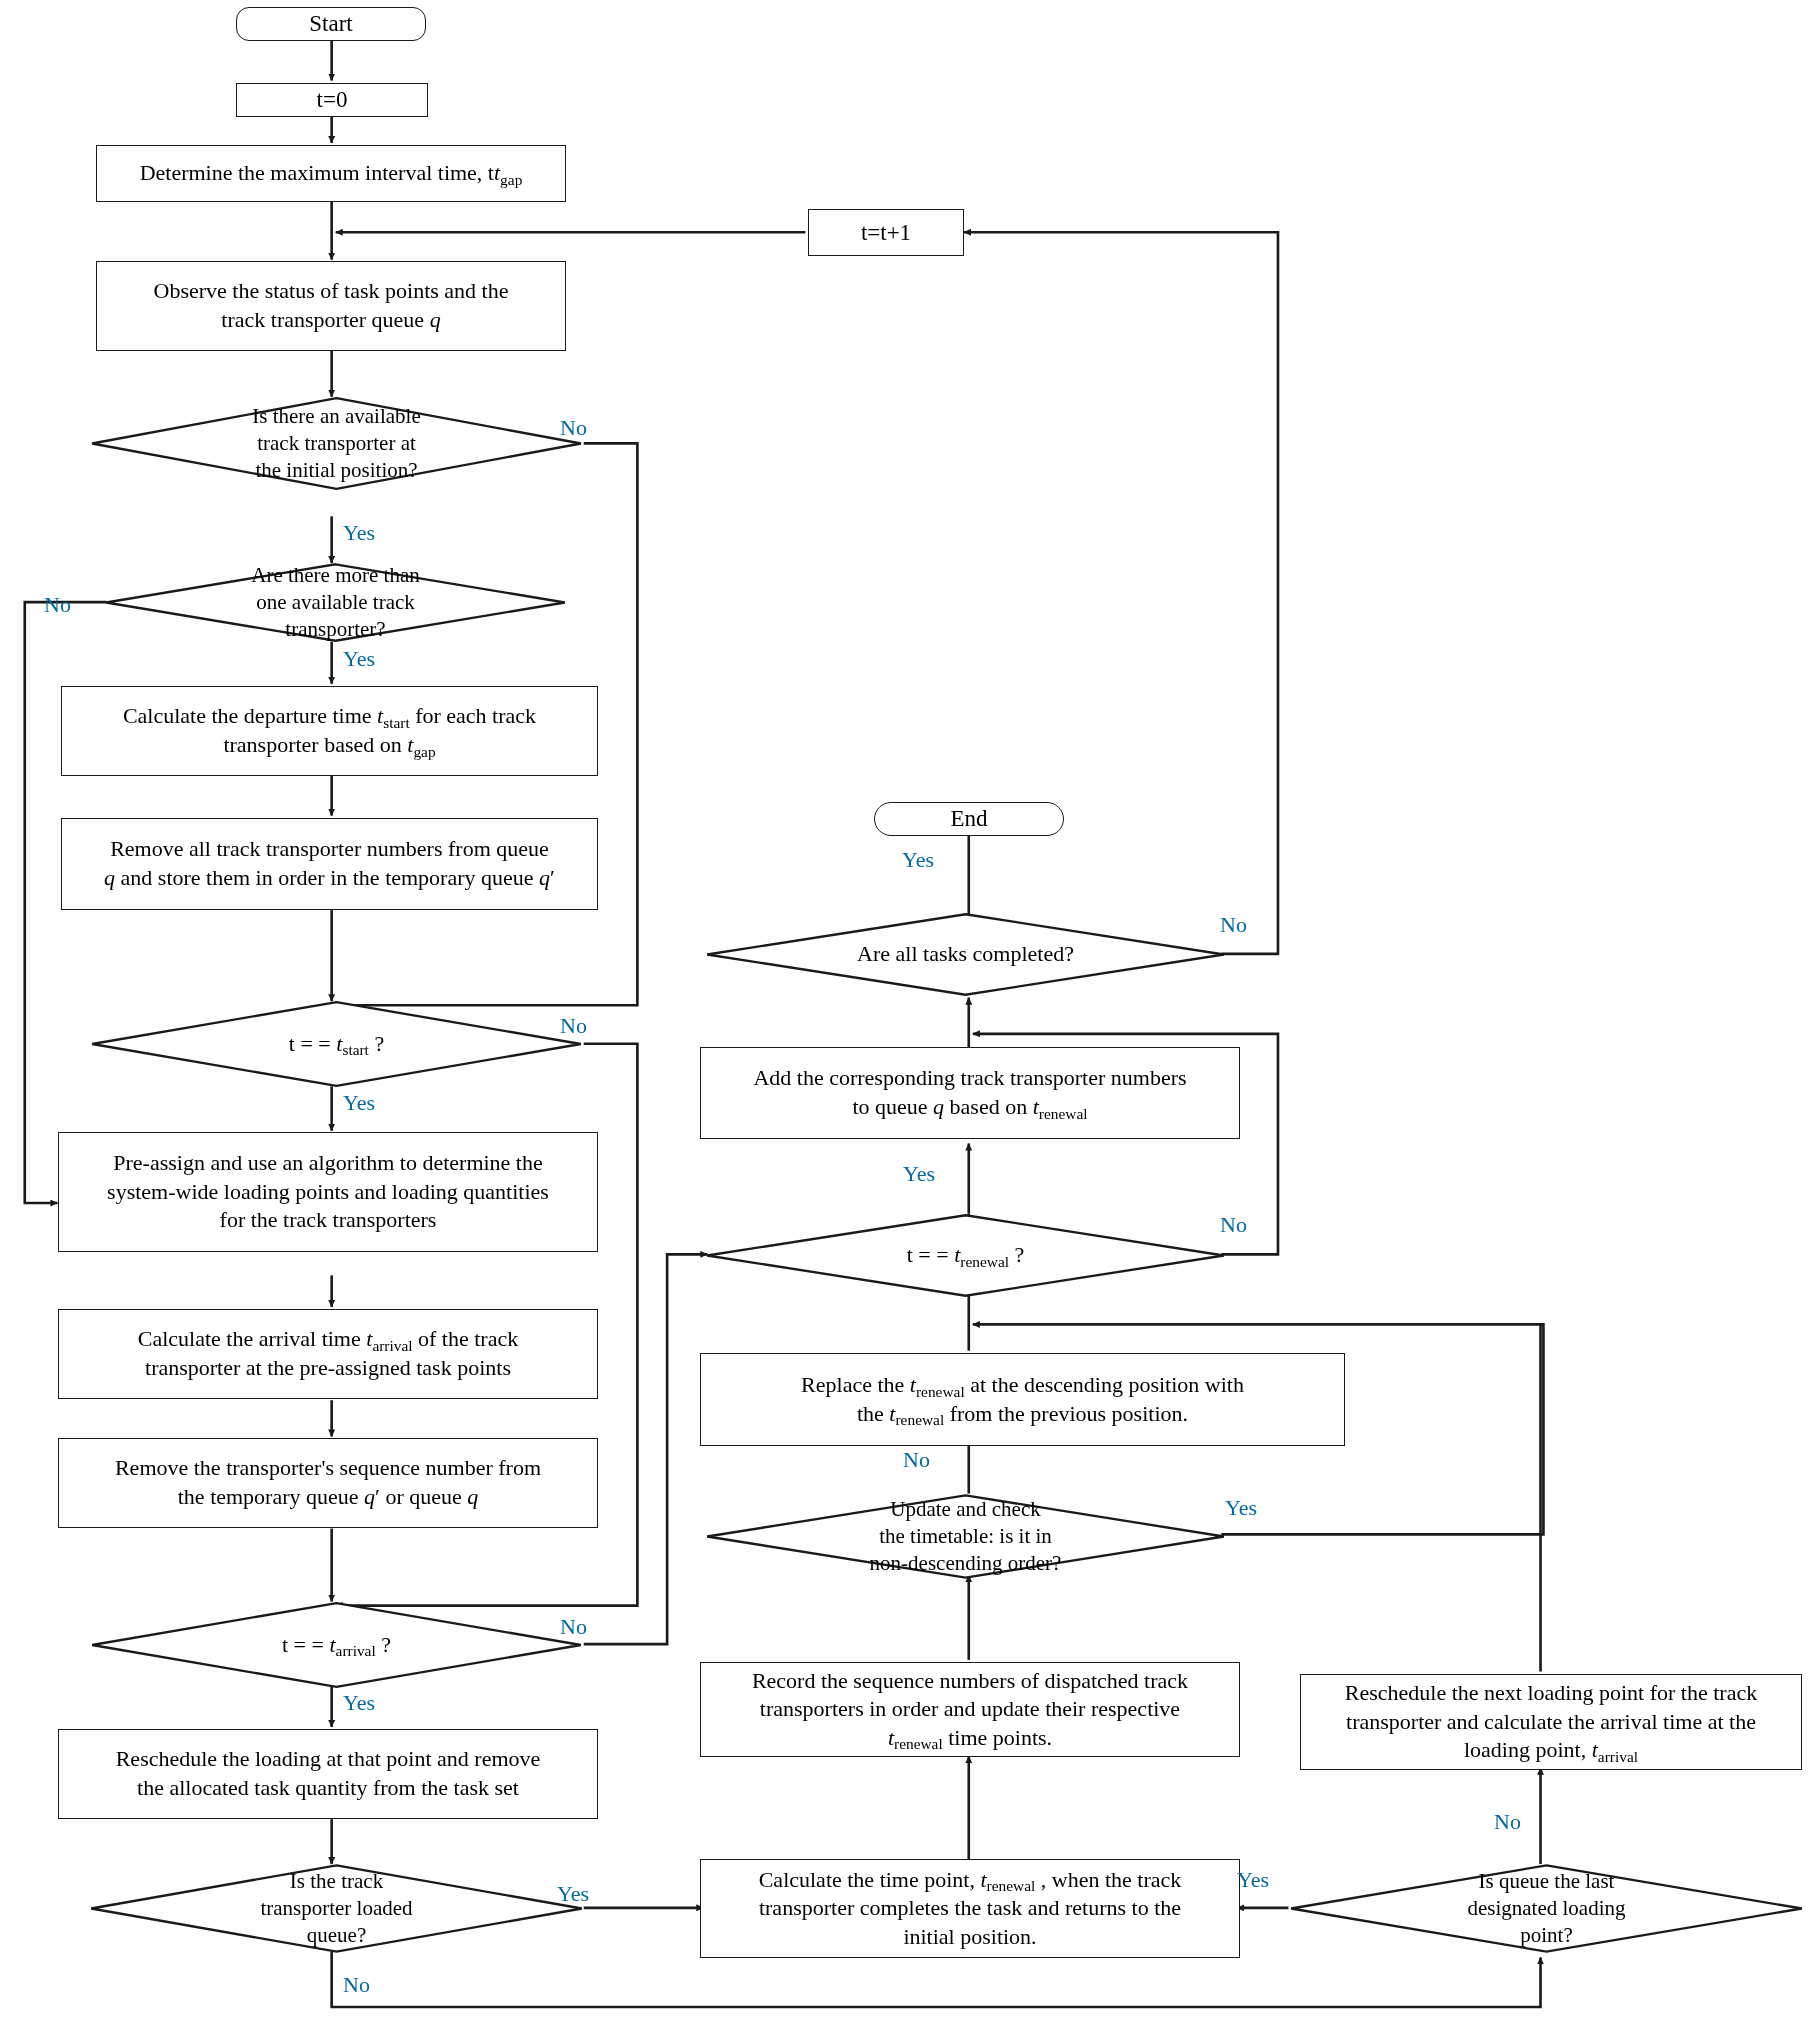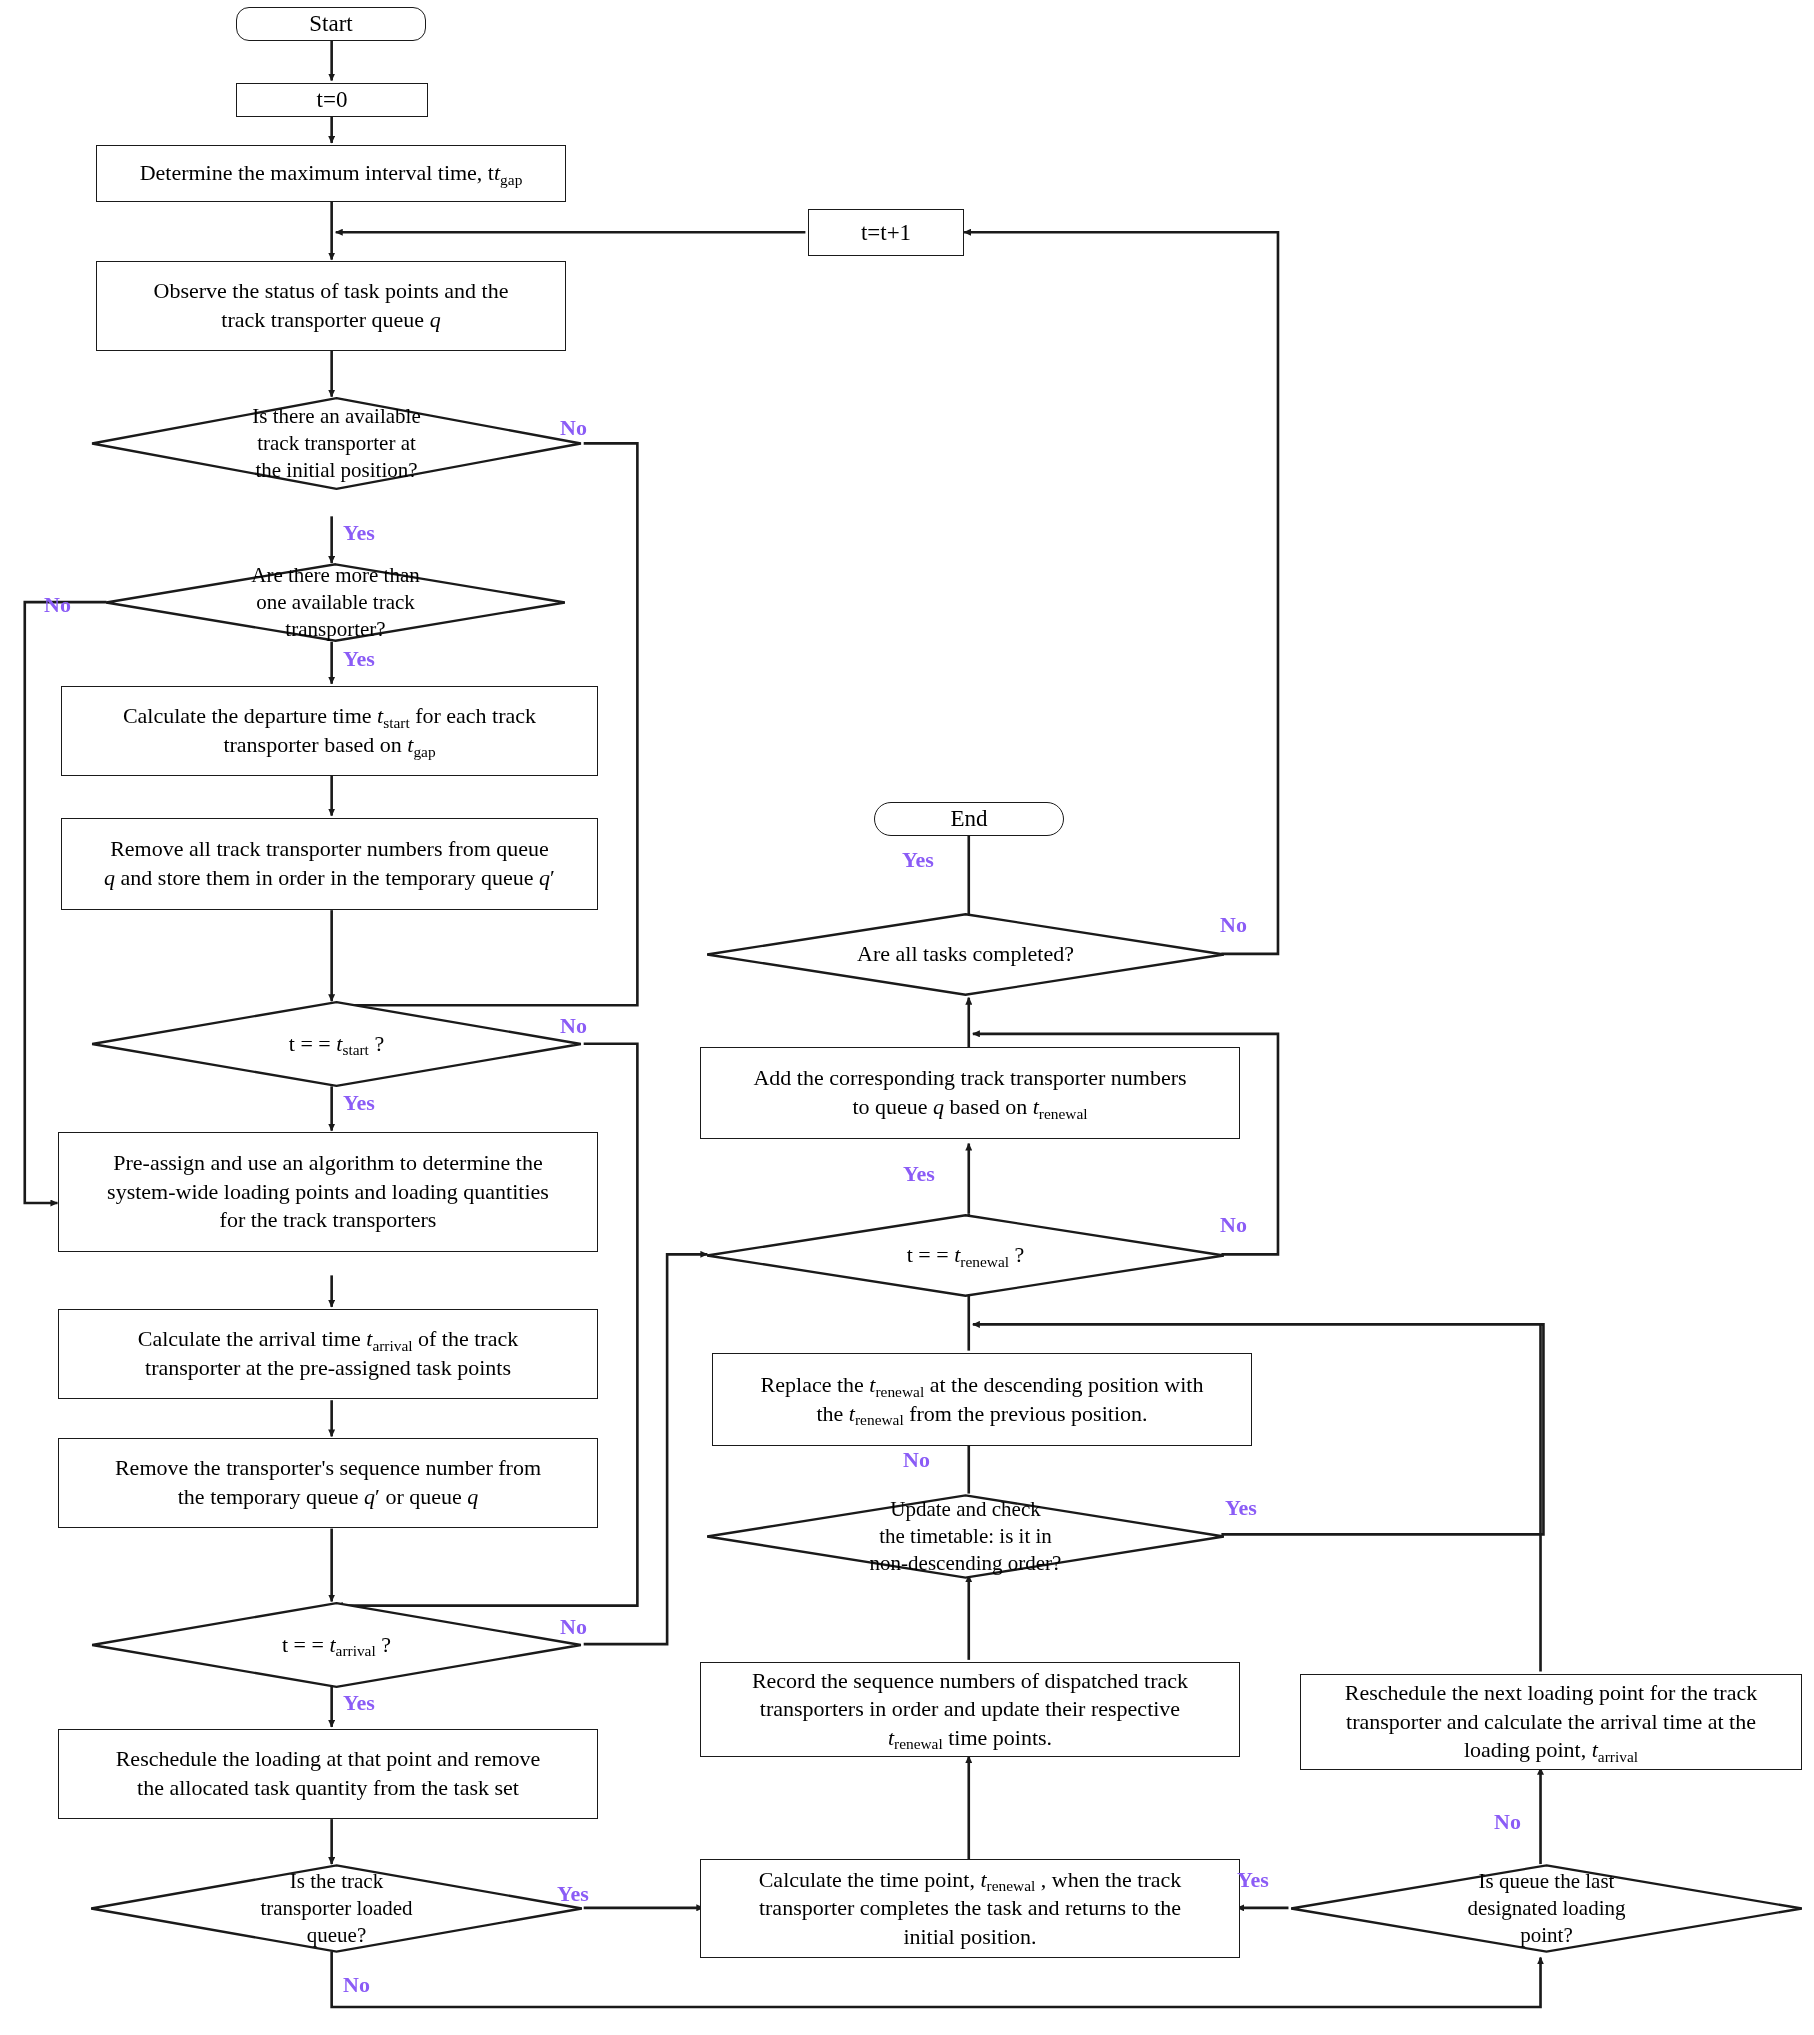--- a/index.html
+++ b/index.html
@@ -5,21 +5,21 @@
 <style>
   html,body{margin:0;padding:0;background:#ffffff;}
   body{font-family:"Liberation Serif","DejaVu Serif",serif;}
   #stage{position:relative;width:1815px;height:2035px;background:#fff;overflow:hidden;}
   svg#wires{position:absolute;left:0;top:0;width:1815px;height:2035px;}
   .node{position:absolute;box-sizing:border-box;display:flex;align-items:center;justify-content:center;text-align:center;color:#000;}
   .proc{border:1.8px solid #1a1a1a;background:#fff;}
   .term{border:1.8px solid #1a1a1a;background:#fff;border-radius:13px;}
   .dia-wrap{position:absolute;}
   .dia-txt{position:absolute;left:0;top:0;width:100%;height:100%;display:flex;align-items:center;justify-content:center;text-align:center;color:#000;pointer-events:none;}
-  .lbl{position:absolute;color:#8b5cf6;white-space:nowrap;font-weight:bold;}
+  .lbl{position:absolute;color:#0369a1;white-space:nowrap;}
   .t36{font-size:21px;line-height:1.28;}
   .t38{font-size:22px;line-height:1.30;}
   .t40{font-size:23px;line-height:1.30;}
   .pad{padding:0 10.5px;}
   sub{font-size:0.70em;vertical-align:baseline;position:relative;top:0.30em;}
   .it{font-style:italic;}
 </style>
 </head>
 <body>
 
@@ -249,21 +249,21 @@
 
   <div class="dia-wrap" style="left:706px;top:1214px;width:519px;height:83px;">
     <svg viewBox="0 0 890 142" width="519" height="83">
         <polygon points="445,2 888,71 445,140 2,71" fill="#fff" stroke="#1a1a1a" stroke-width="4"></polygon>
       </svg>
     <div class="dia-txt t38">
       <span>t = = <span class="it">t</span><sub>renewal</sub> ?</span>
     </div>
   </div>
 
-  <div class="node proc t38 pad" style="left:700px;top:1353px;width:540px;height:93px;margin-left:12px;">
+  <div class="node proc t38 pad" style="left:700px;top:1353px;width:645px;height:93px;">
     <span>
       Replace the <span class="it">t</span><sub>renewal</sub> at the descending position with<br>
       the <span class="it">t</span><sub>renewal</sub> from the previous position.
     </span>
   </div>
 
   <div class="dia-wrap" style="left:706px;top:1494px;width:519px;height:85px;">
     <svg viewBox="0 0 890 145" width="519" height="85">
         <polygon points="445,2 888,72.5 445,143 2,72.5" fill="#fff" stroke="#1a1a1a" stroke-width="4"></polygon>
       </svg>

